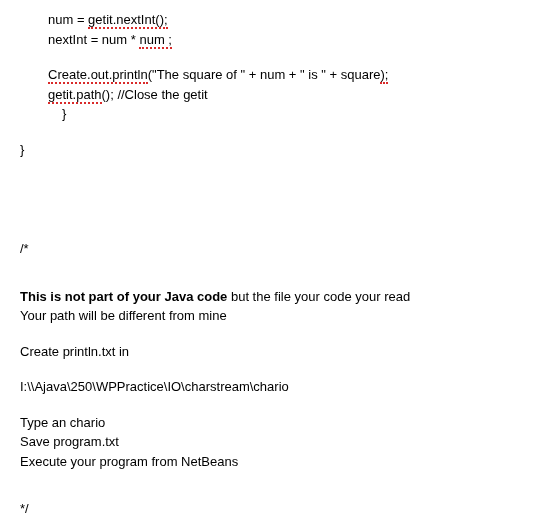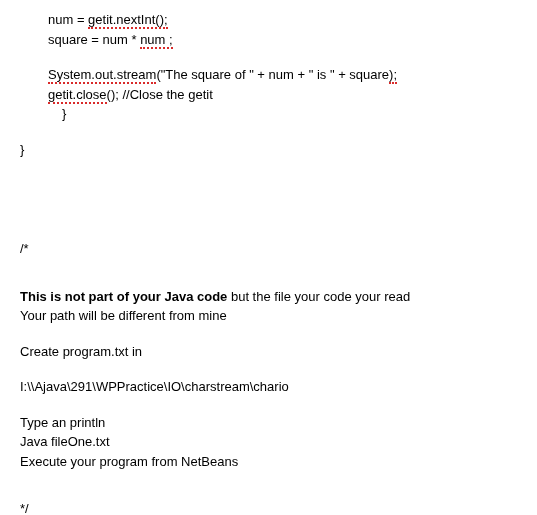--- a/index.html
+++ b/index.html
@@ -34,53 +34,53 @@
     }
     .spacer-sm { height: 16px; }
     .spacer-lg { height: 80px; }
     .spacer-md { height: 28px; }
   </style>
 </head>
 <body>
 
 <div class="code-line indent-2"><span>num = </span><span class="sq-red">getit.nextInt();</span></div>
 
-<div class="code-line indent-2"><span>square = num * </span><span class="sq-red">num ;</span></div>
+<div class="code-line indent-2"><span>nextInt = num * </span><span class="sq-red">num ;</span></div>
 
 <div class="spacer-sm"></div>
 
-<div class="code-line indent-2"><span class="sq-red">System.out.stream</span><span>("The square of " + num + " is " + square</span><span class="sq-red">);</span></div>
+<div class="code-line indent-2"><span class="sq-red">Create.out.println</span><span>("The square of " + num + " is " + square</span><span class="sq-red">);</span></div>
 
-<div class="code-line indent-2"><span class="sq-red">getit.close</span><span>(); //Close the getit</span></div>
+<div class="code-line indent-2"><span class="sq-red">getit.path</span><span>(); //Close the getit</span></div>
 
 <div class="code-line indent-3">}</div>
 
 <div class="spacer-sm"></div>
 
 <div class="code-line">}</div>
 
 <div class="spacer-lg"></div>
 
 <div class="code-line">/*</div>
 
 <div class="spacer-md"></div>
 
 <div><span class="bold">This is not part of your Java code</span><span> but the file your code your read</span></div>
 
 <div>Your path will be different from mine</div>
 
 <div class="spacer-sm"></div>
 
-<div>Create program.txt in</div>
+<div>Create println.txt in</div>
 
 <div class="spacer-sm"></div>
 
-<div>I:\\Ajava\291\WPPractice\IO\charstream\chario</div>
+<div>I:\\Ajava\250\WPPractice\IO\charstream\chario</div>
 
 <div class="spacer-sm"></div>
 
-<div>Type an println</div>
-<div>Java fileOne.txt</div>
+<div>Type an chario</div>
+<div>Save program.txt</div>
 <div>Execute your program from NetBeans</div>
 
 <div class="spacer-md"></div>
 
 <div>*/</div>
 
 </body></html>

